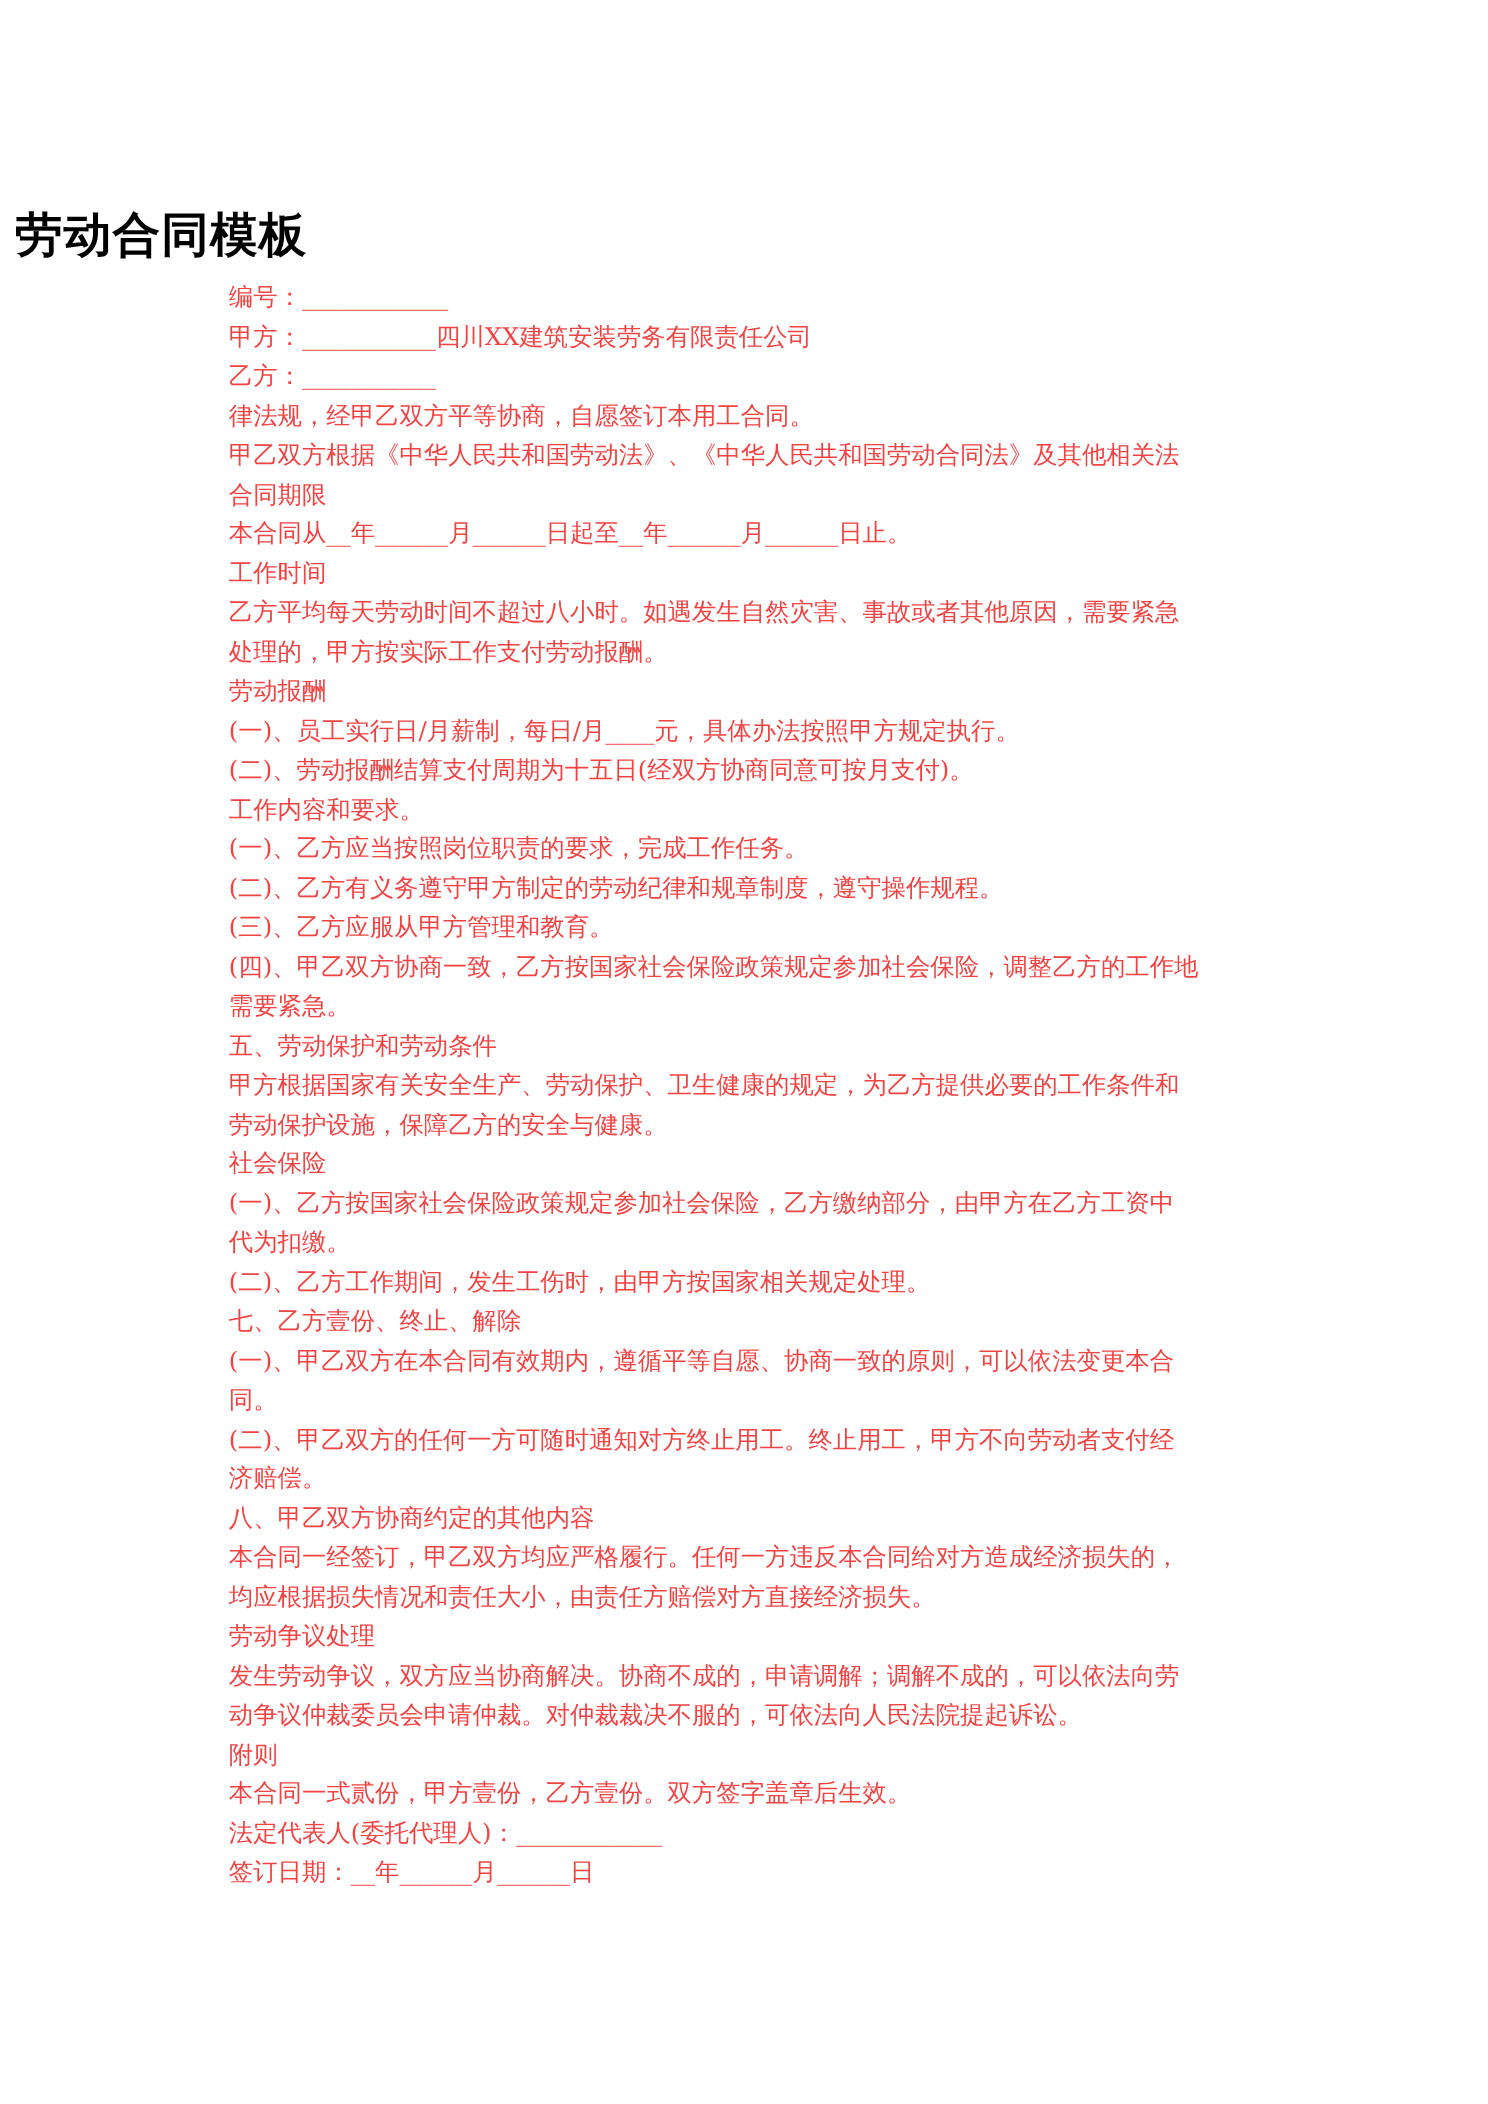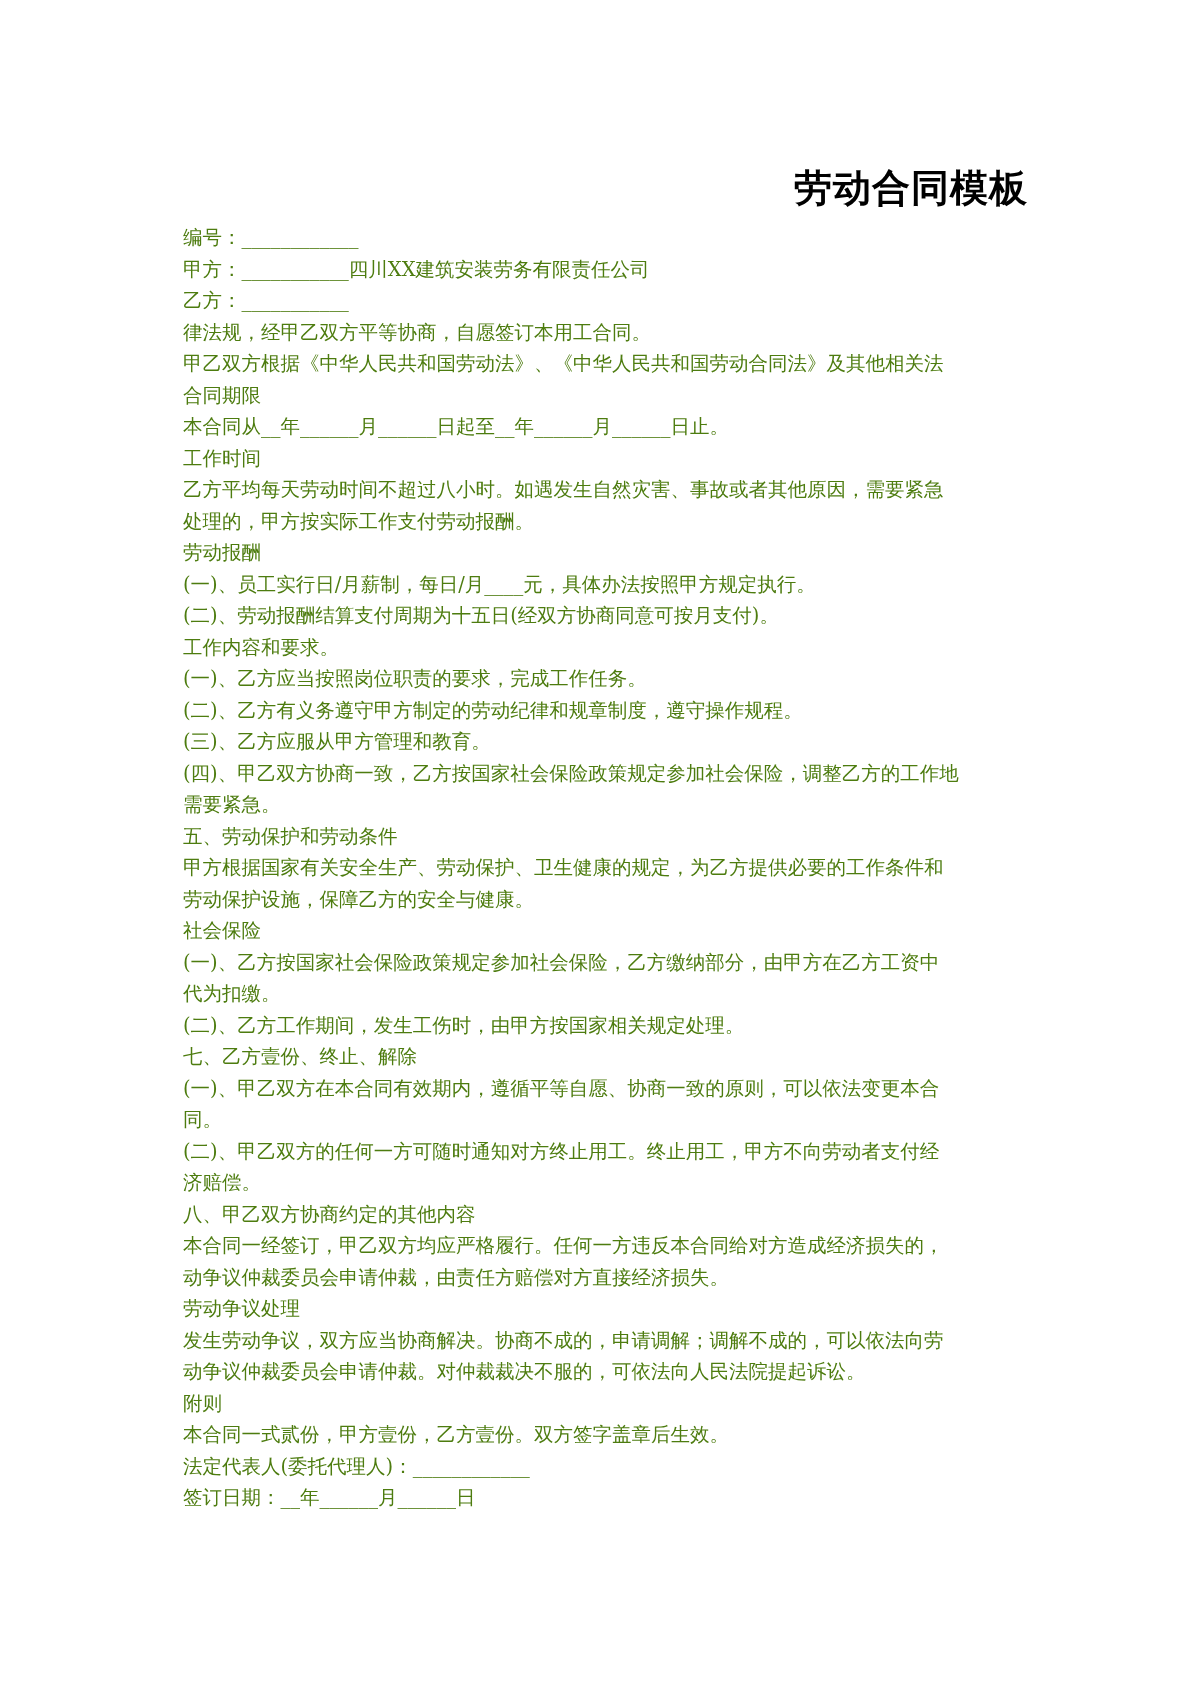--- a/index.html
+++ b/index.html
@@ -1,25 +1,25 @@
 <!DOCTYPE html>
 <html><head>
 <meta charset="utf-8">
 <style>
   html, body { margin: 0; padding: 0; background: #ffffff; }
   body { width: 1190px; height: 1683px; position: relative; overflow: hidden; }
   .page { position: absolute; left: 0; top: 0; width: 1190px; height: 1683px; background: #fff; }
   .title {
-    position: absolute; left: 0; top: 163px; width: 1028px; text-align: right;
+    position: absolute; left: 0; top: 163px; width: 1028px; text-align: left;
     font-family: "DejaVu Sans", sans-serif; font-weight: bold; font-size: 38px;
-    color: #000; letter-spacing: 1px; line-height: 50px;
+    color: #000; letter-spacing: 1px; line-height: 50px; padding-left: 12px;
   }
   .body {
     position: absolute; left: 183px; top: 222px; width: 832px;
-    font-family: "DejaVu Serif", serif; font-size: 19.5px; color: #4d7c0f;
+    font-family: "DejaVu Serif", serif; font-size: 19.5px; color: #ef4444;
     line-height: 31.5px;
   }
   .line { white-space: nowrap; height: 31.5px; }
 </style>
 </head>
 <body>
 
 <div class="page">
   <div class="title">劳动合同模板</div>
   <div class="body">
@@ -49,21 +49,21 @@
     <div class="line">(一)、乙方按国家社会保险政策规定参加社会保险，乙方缴纳部分，由甲方在乙方工资中</div>
     <div class="line">代为扣缴。</div>
     <div class="line">(二)、乙方工作期间，发生工伤时，由甲方按国家相关规定处理。</div>
     <div class="line">七、乙方壹份、终止、解除</div>
     <div class="line">(一)、甲乙双方在本合同有效期内，遵循平等自愿、协商一致的原则，可以依法变更本合</div>
     <div class="line">同。</div>
     <div class="line">(二)、甲乙双方的任何一方可随时通知对方终止用工。终止用工，甲方不向劳动者支付经</div>
     <div class="line">济赔偿。</div>
     <div class="line">八、甲乙双方协商约定的其他内容</div>
     <div class="line">本合同一经签订，甲乙双方均应严格履行。任何一方违反本合同给对方造成经济损失的，</div>
-    <div class="line">动争议仲裁委员会申请仲裁，由责任方赔偿对方直接经济损失。</div>
+    <div class="line">均应根据损失情况和责任大小，由责任方赔偿对方直接经济损失。</div>
     <div class="line">劳动争议处理</div>
     <div class="line">发生劳动争议，双方应当协商解决。协商不成的，申请调解；调解不成的，可以依法向劳</div>
     <div class="line">动争议仲裁委员会申请仲裁。对仲裁裁决不服的，可依法向人民法院提起诉讼。</div>
     <div class="line">附则</div>
     <div class="line">本合同一式贰份，甲方壹份，乙方壹份。双方签字盖章后生效。</div>
     <div class="line">法定代表人(委托代理人)：____________</div>
     <div class="line">签订日期：__年______月______日</div>
   </div>
 </div>
 

